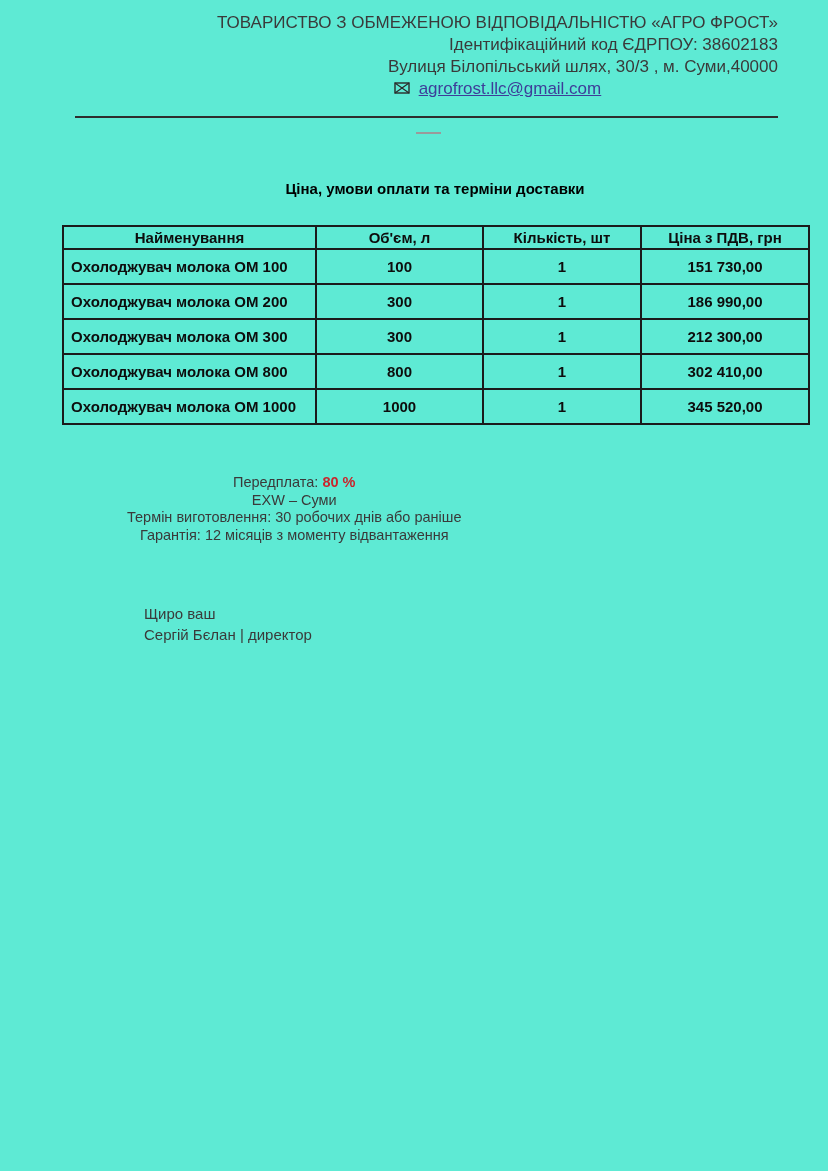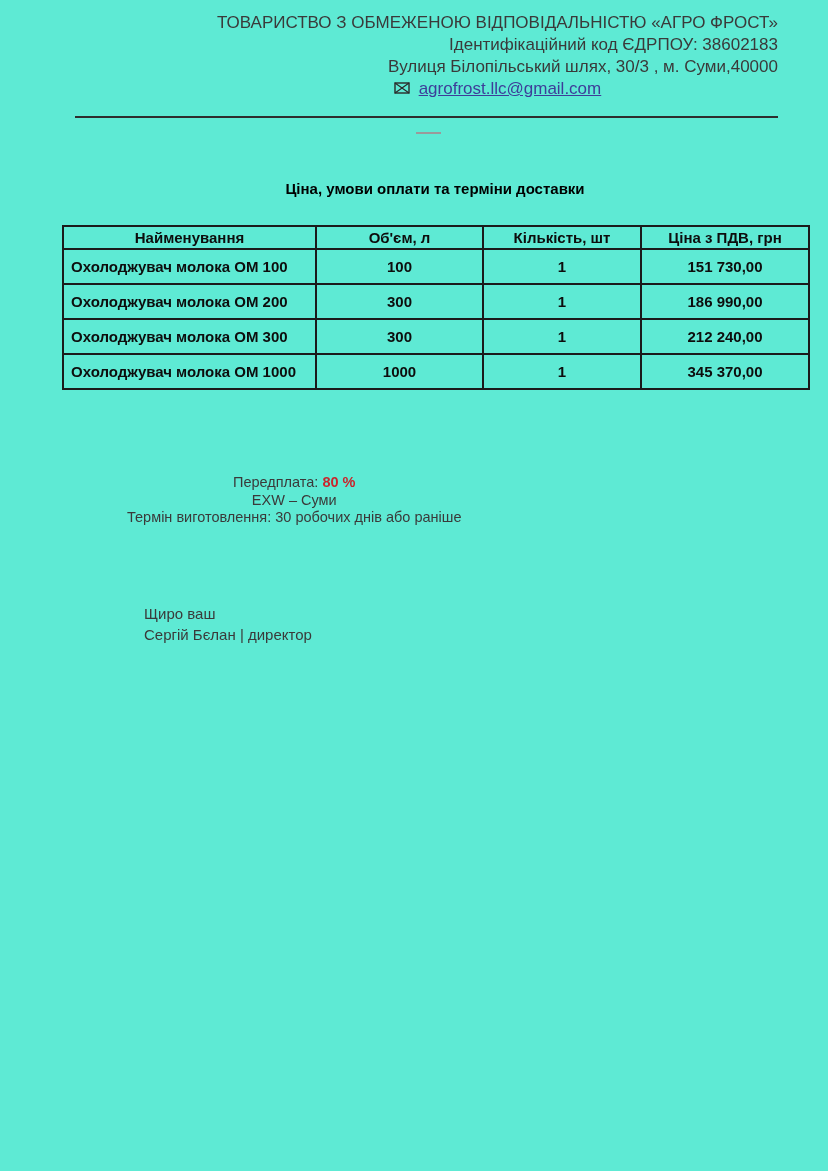--- a/index.html
+++ b/index.html
@@ -180,35 +180,42 @@
       <tr>
         <td class="name-cell">Охолоджувач молока ОМ 200</td>
         <td>300</td>
         <td>1</td>
         <td>186 990,00</td>
       </tr>
       <tr>
         <td class="name-cell">Охолоджувач молока ОМ 300</td>
         <td>300</td>
         <td>1</td>
-        <td>212 240,00</td>
+        <td>212 300,00</td>
+      </tr>
+      <tr>
+        <td class="name-cell">Охолоджувач молока ОМ 800</td>
+        <td>800</td>
+        <td>1</td>
+        <td>302 410,00</td>
       </tr>
       <tr>
         <td class="name-cell">Охолоджувач молока ОМ 1000</td>
         <td>1000</td>
         <td>1</td>
-        <td>345 370,00</td>
+        <td>345 520,00</td>
       </tr>
     </tbody>
   </table>
 
   <div class="terms">
     <div><span>Передплата: </span><span class="accent">80 %</span></div>
     <div>EXW – Суми</div>
     <div>Термін виготовлення: 30 робочих днів або раніше</div>
+    <div>Гарантія: 12 місяців з моменту відвантаження</div>
   </div>
 
   <div class="signature">
     <div>Щиро ваш</div>
     <div>Сергій Бєлан | директор</div>
   </div>
 
 </div>
 
 </body></html>

